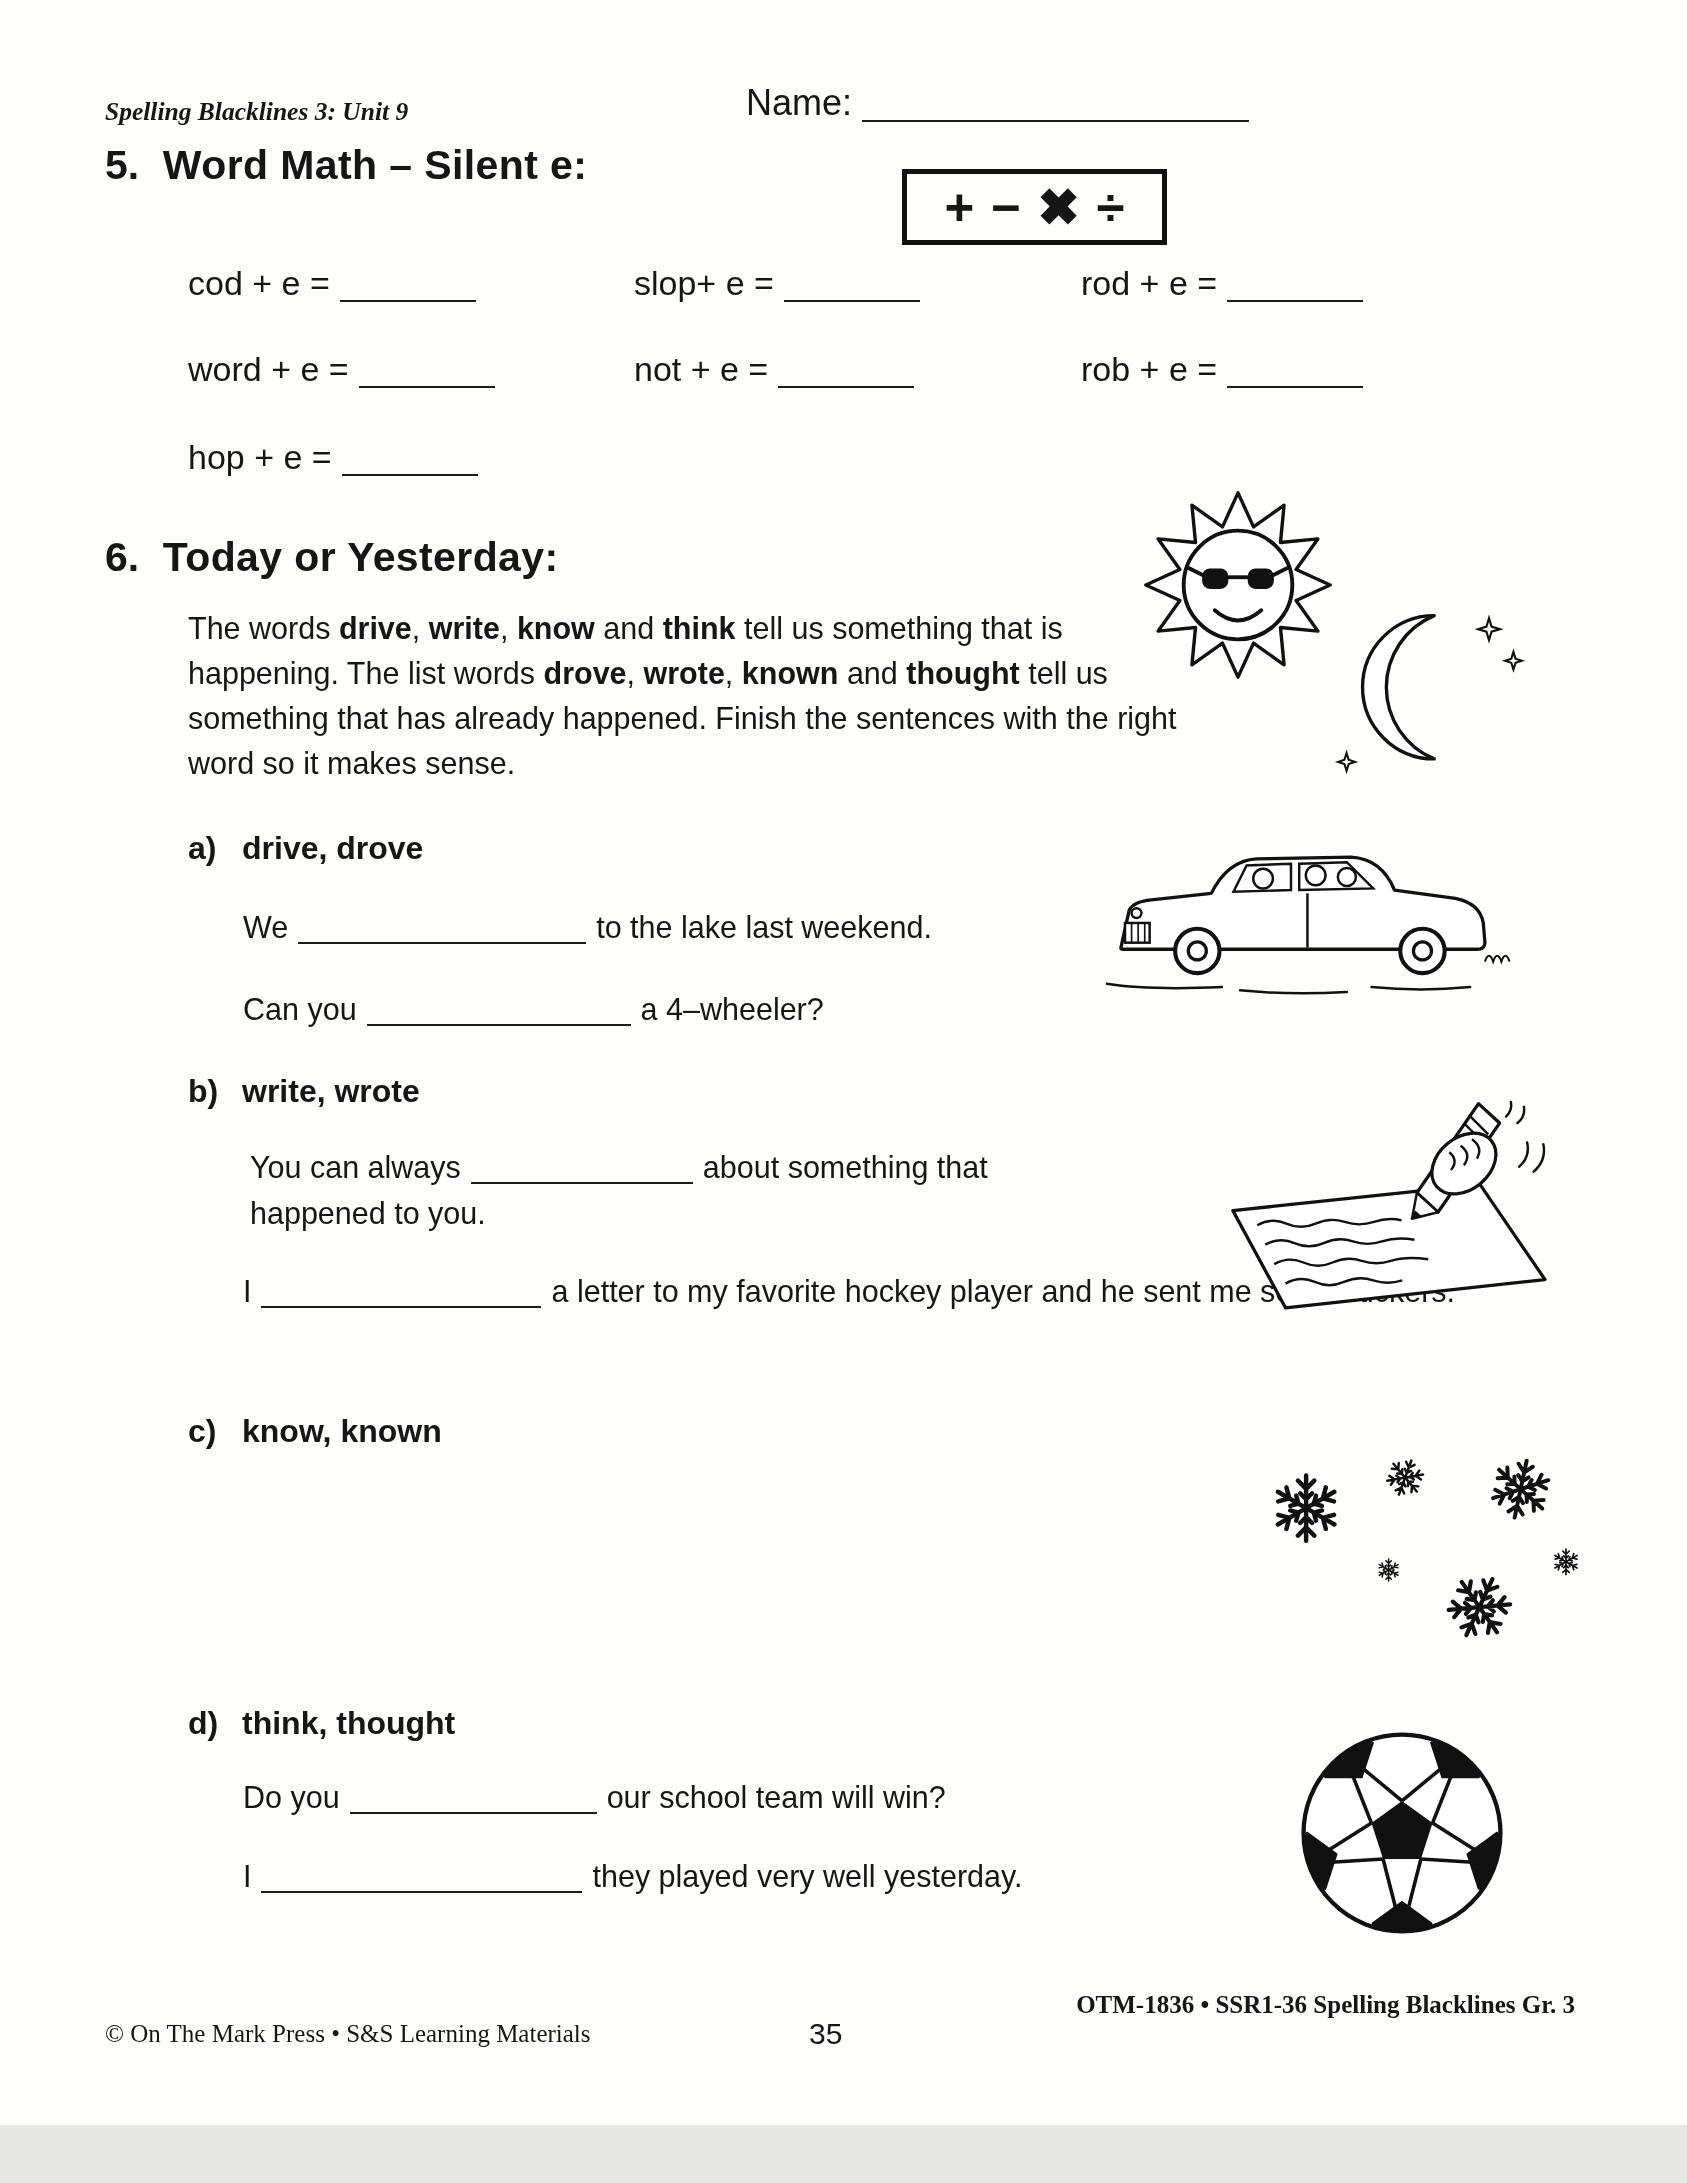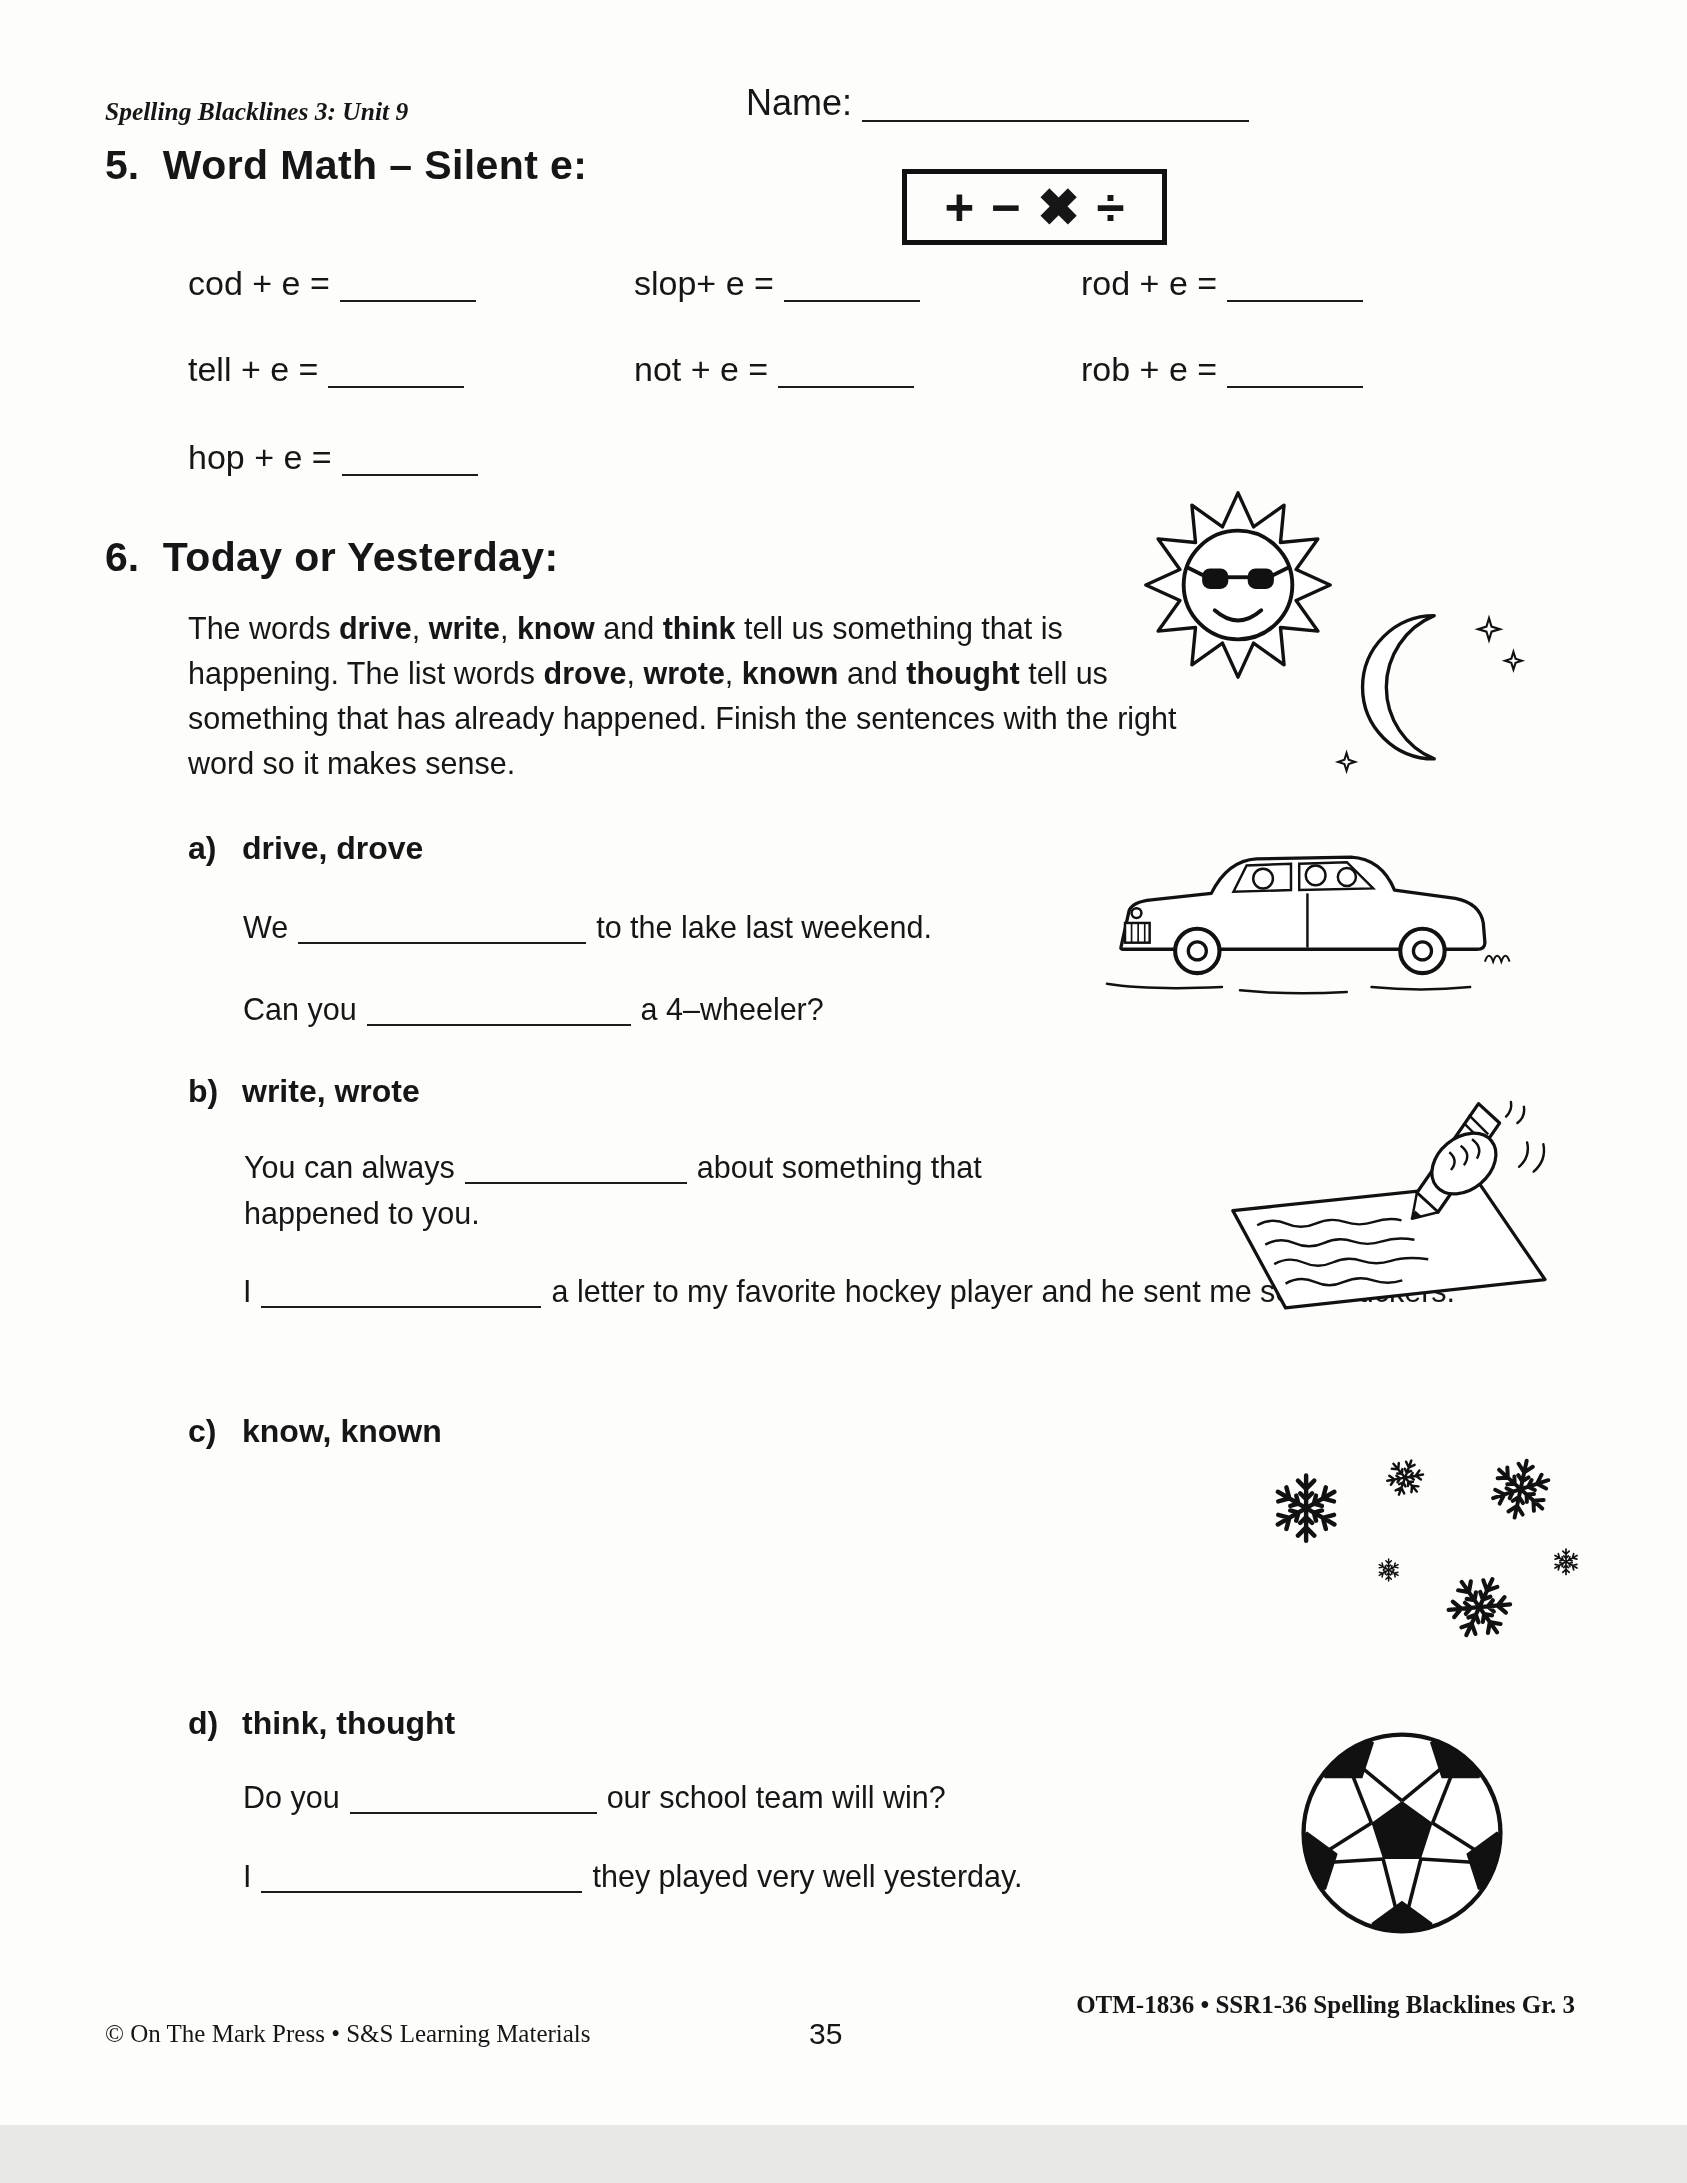--- a/index.html
+++ b/index.html
@@ -82,21 +82,21 @@
   <div class="abs symbox">
     <span>+</span>
     <span>−</span>
     <span>✖</span>
     <span>÷</span>
   </div>
 
   <div class="abs mathitem" style="left:188px; top:264px;text-align:right;"><span>cod + e =</span><span class="blank"></span></div>
   <div class="abs mathitem" style="left:634px; top:264px;"><span>slop+ e =</span><span class="blank"></span></div>
   <div class="abs mathitem" style="left:1081px; top:264px;"><span>rod + e =</span><span class="blank"></span></div>
-  <div class="abs mathitem" style="left:188px; top:350px;"><span>tell + e =</span><span class="blank"></span></div>
+  <div class="abs mathitem" style="left:188px; top:350px;"><span>word + e =</span><span class="blank"></span></div>
   <div class="abs mathitem" style="left:634px; top:350px;"><span>not + e =</span><span class="blank"></span></div>
   <div class="abs mathitem" style="left:1081px; top:350px;"><span>rob + e  =</span><span class="blank"></span></div>
   <div class="abs mathitem" style="left:188px; top:438px;"><span>hop + e =</span><span class="blank"></span></div>
 
   <div class="abs" style="left:105px; top:534px;">
     <span class="sec-num">6.</span>
     <span class="sec-title" style="margin-left:20px;">Today or Yesterday:</span>
   </div>
 
   <div class="abs intro">
@@ -109,21 +109,21 @@
   <div class="abs sentence" style="left:243px; top:905px;">
     <span>We</span><span class="blank" style="width:288px;"></span><span>to the lake last weekend.</span>
   </div>
   <div class="abs sentence" style="left:243px; top:987px;">
     <span>Can you</span><span class="blank" style="width:264px;"></span><span>a 4–wheeler?</span>
   </div>
 
   <div class="abs part-head" style="left:188px; top:1073px;">
     <span class="lbl">b)</span><span>write, wrote</span>
   </div>
-  <div class="abs sentence" style="left:244px; top:1145px; width:832px;">
+  <div class="abs sentence" style="left:250px; top:1145px; width:832px;">
     <span>You can always</span><span class="blank" style="width:222px;"></span><span>about something that happened to you.</span>
   </div>
   <div class="abs sentence" style="left:243px; top:1269px; width:1219px;">
     <span>I</span><span class="blank" style="width:280px;"></span><span>a letter to my favorite hockey player and he sent me some stickers.</span>
   </div>
 
   <div class="abs part-head" style="left:188px; top:1413px;">
     <span class="lbl">c)</span><span>know, known</span>
   </div>
 

